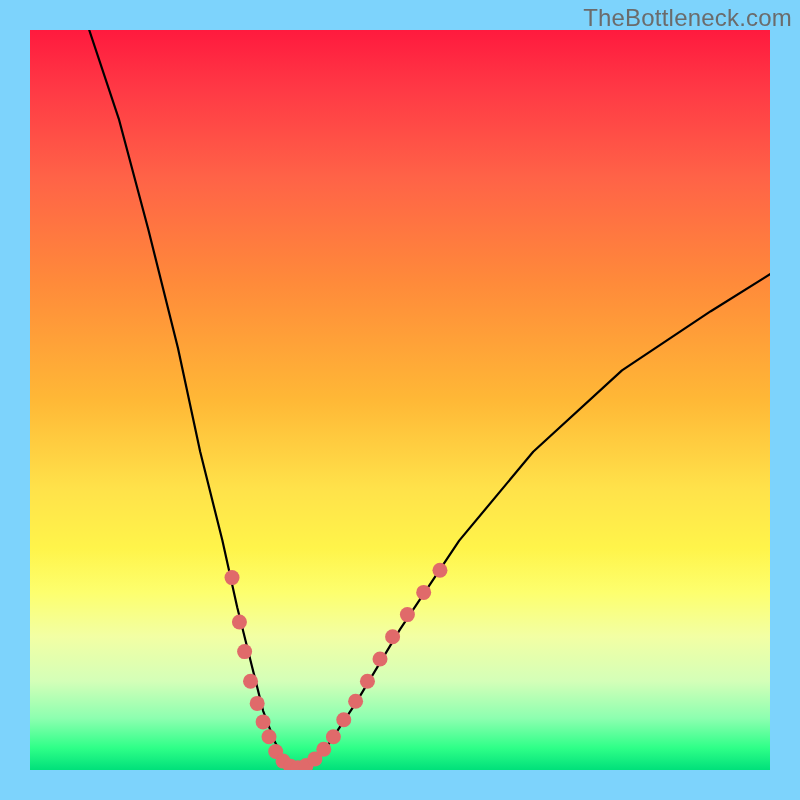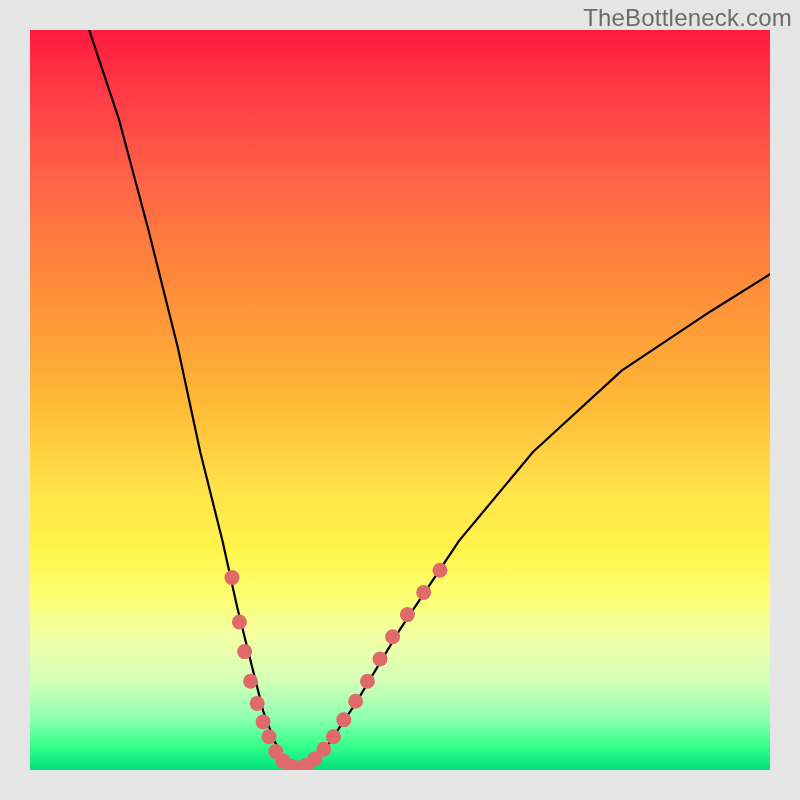--- a/index.html
+++ b/index.html
@@ -10,21 +10,21 @@
     overflow: hidden;
     background: #000;
     font-family: Arial, Helvetica, sans-serif;
   }
   .frame {
     position: absolute;
     left: 0;
     top: 0;
     width: 800px;
     height: 800px;
-    background: #e5e5e5;
+    background: #7dd3fc;
   }
   .plot {
     position: absolute;
     left: 30px;
     top: 30px;
     width: 740px;
     height: 740px;
     
     background: linear-gradient(to bottom,
       #ff1a3e 0%,

